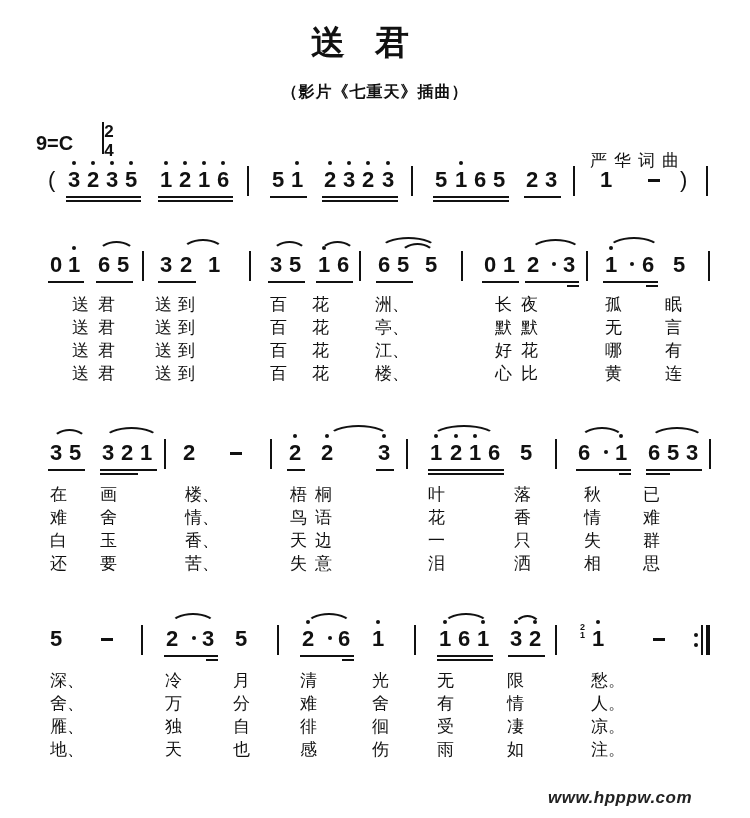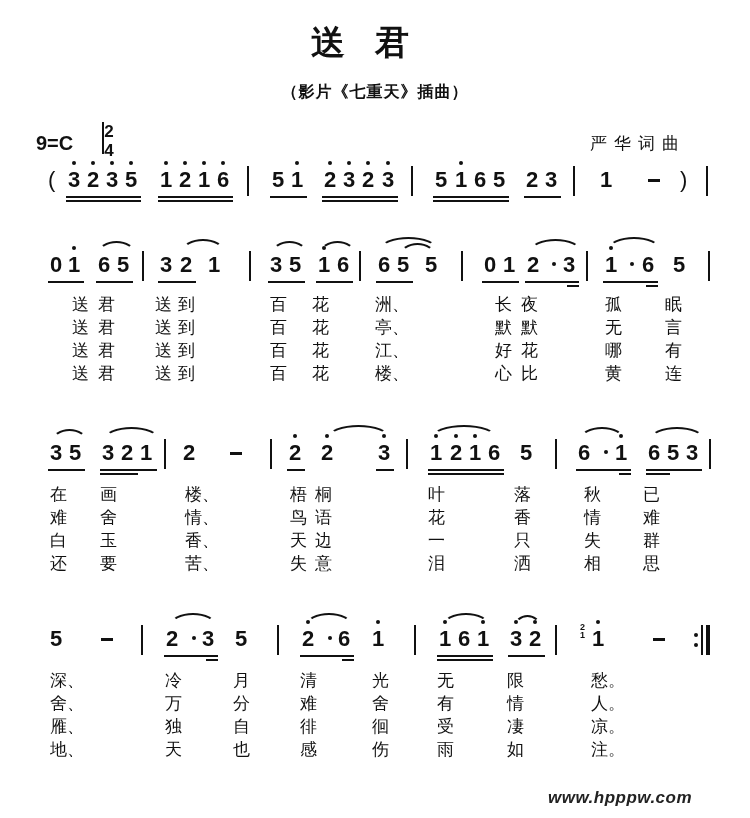--- a/index.html
+++ b/index.html
@@ -2,21 +2,21 @@
 <html><head>
 <meta charset="utf-8">
 <style>
   html, body { margin:0; padding:0; background:#ffffff; }
   body { width:750px; height:818px; position:relative; overflow:hidden; color:#111; font-family:"DejaVu Sans", sans-serif; }
   .title { position:absolute; left:0; width:750px; top:20px; text-align:center; font-size:34px; font-weight:bold; letter-spacing:30px; font-family:"DejaVu Sans", sans-serif; }
   .subtitle { position:absolute; left:0; width:750px; top:82px; text-align:center; font-size:16px; font-weight:bold; letter-spacing:1px; }
   .key { position:absolute; left:36px; top:132px; font-size:20px; font-weight:bold; font-family:"Liberation Sans", sans-serif; }
   .timesig { position:absolute; left:101px; top:122px; width:16px; text-align:center; font-weight:bold; font-size:17px; line-height:19px; font-family:"Liberation Sans", sans-serif; }
   .timesig .bar { display:block; border-top:2px solid #111; margin:0 1px; }
-  .credit { position:absolute; left:590px; top:132px; font-size:17px; letter-spacing:7px; }
+  .credit { position:absolute; left:590px; top:149px; font-size:17px; letter-spacing:7px; }
   .line { position:absolute; left:0; width:750px; height:40px; }
   .tok { position:absolute; top:0; font-family:"Liberation Sans", sans-serif; font-weight:bold; font-size:22px; width:16px; text-align:center; line-height:28px; }
   .tok .hi { position:absolute; left:6px; top:-5px; width:4px; height:4px; border-radius:50%; background:#111; }
   .dotsep { position:absolute; top:11px; width:4px; height:4px; border-radius:50%; background:#111; }
   .dash { position:absolute; top:13px; width:12px; height:3px; background:#111; }
   .bar { position:absolute; top:0; width:2px; height:30px; background:#111; }
   .paren { position:absolute; top:0; font-family:"Liberation Sans", sans-serif; font-size:22px; line-height:28px; }
   .ul { position:absolute; height:2px; background:#111; }
   .slur { position:absolute; border:2px solid #111; border-bottom:none; border-left-color:transparent; border-right-color:transparent; border-radius:50% 50% 0 0 / 100% 100% 0 0; height:10px; }
   .endbar { position:absolute; top:0; width:4px; height:30px; background:#111; }

